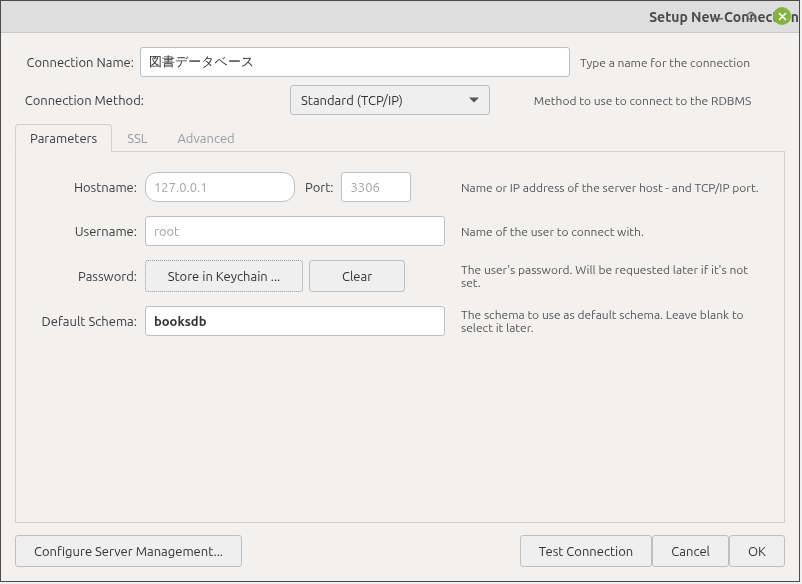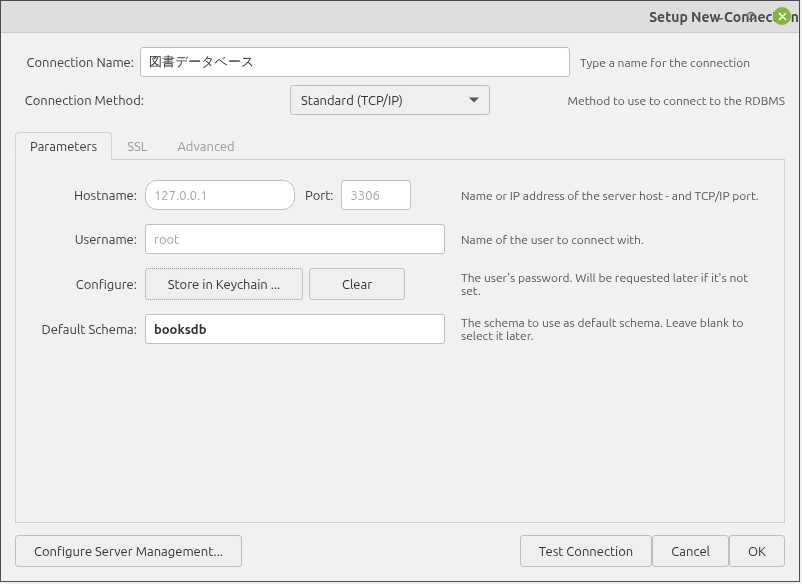--- a/index.html
+++ b/index.html
@@ -125,25 +125,25 @@
     transform: translateY(-50%);
     width: 0; height: 0;
     border-left: 5px solid transparent;
     border-right: 5px solid transparent;
     border-top: 5px solid #555;
   }
   .method-row .row-input {
     flex: 0 0 auto;
     margin-left: 140px;
   }
-  .method-row .hint { text-align: right; margin-right: 0; }
+  .method-row .hint { text-align: center; margin-right: 0; }
   .tabs {
     display: flex;
     border-bottom: 1px solid #d0d0d0;
-    margin-top: 8px;
+    margin-top: 0;
     position: relative;
     z-index: 2;
   }
   .tab {
     padding: 6px 14px;
     font-size: 13px;
     color: #9c9c9c;
     cursor: pointer;
     border: 1px solid transparent;
     border-bottom: none;
@@ -278,21 +278,21 @@
 
       <div class="form-row">
         <div class="form-label">Username:</div>
         <div class="form-fields">
           <input type="text" style="width: 100%;" placeholder="root">
         </div>
         <div class="form-hint">Name of the user to connect with.</div>
       </div>
 
       <div class="form-row">
-        <div class="form-label">Configure:</div>
+        <div class="form-label">Password:</div>
         <div class="form-fields">
           <button class="btn store" style="width:158px">Store in Keychain ...</button>
           <button class="btn" style="width:96px">Clear</button>
         </div>
         <div class="form-hint">The user's password. Will be requested later if it's not set.</div>
       </div>
 
       <div class="form-row">
         <div class="form-label">Default Schema:</div>
         <div class="form-fields">

